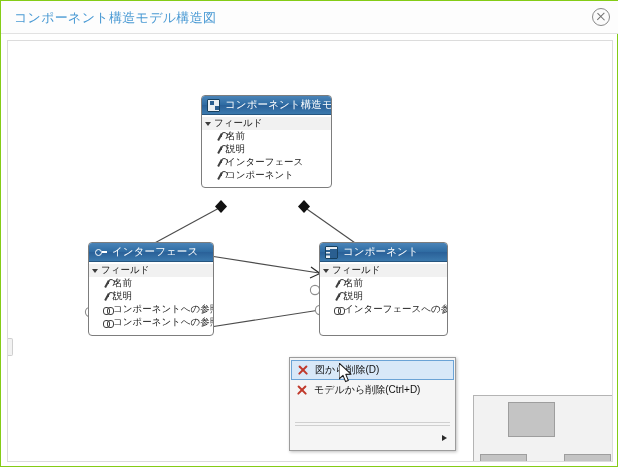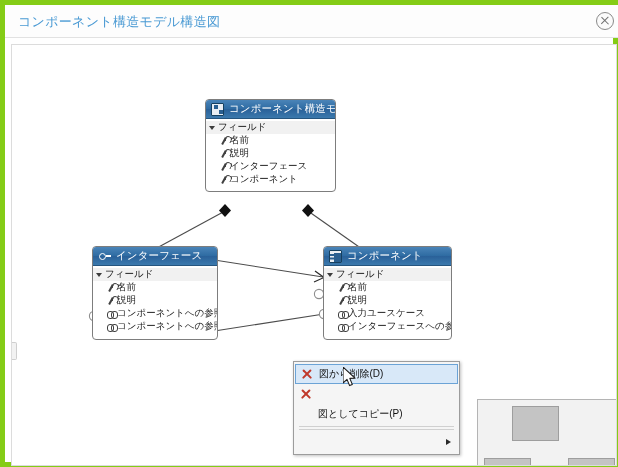--- a/index.html
+++ b/index.html
@@ -6,21 +6,21 @@
   html, body {
     width: 618px; height: 467px;
     font-family: "Liberation Sans", "DejaVu Sans", sans-serif;
     background: #ffffff;
     overflow: hidden;
   }
   #app {
     position: relative;
     width: 618px; height: 467px;
     background: #ffffff;
-    border: 5px solid #84cc16;
+    border: 1px solid #84cc16;
   }
 
   
   #titlebar {
     position: absolute; left: 0; top: 0;
     width: 618px; height: 33px;
     background: #fdfdfd;
     border-bottom: 1px solid #e2e2e2;
   }
   #title-text {
@@ -346,45 +346,40 @@
           <span>名前</span>
         </div>
         <div class="row">
           <span class="ind"></span>
           <span class="ic attr"></span>
           <span>説明</span>
         </div>
         <div class="row">
           <span class="ind"></span>
           <span class="ic link"></span>
-          <span>入力ユースケース</span>
-        </div>
-        <div class="row">
-          <span class="ind"></span>
-          <span class="ic link"></span>
           <span>インターフェースへの参照</span>
         </div>
       </div>
     </div>
 
     <div id="ctxmenu">
       <div class="mi sel">
         <span class="gutter">
             <span class="xicon"></span>
           </span>
         <span class="mlabel">図から削除(D)</span>
       </div>
       <div class="mi">
         <span class="gutter">
             <span class="xicon"></span>
           </span>
+        <span class="mlabel">モデルから削除(Ctrl+D)</span>
       </div>
       <div class="mi">
         <span class="gutter"></span>
-        <span class="mlabel">図としてコピー(P)</span>
       </div>
       <div class="msep"></div>
       <div class="msep"></div>
       <div class="mi">
         <span class="gutter"></span>
         <span class="submenu-arrow"></span>
       </div>
     </div>
 
     <svg id="cursor" viewBox="0 0 14 21">

